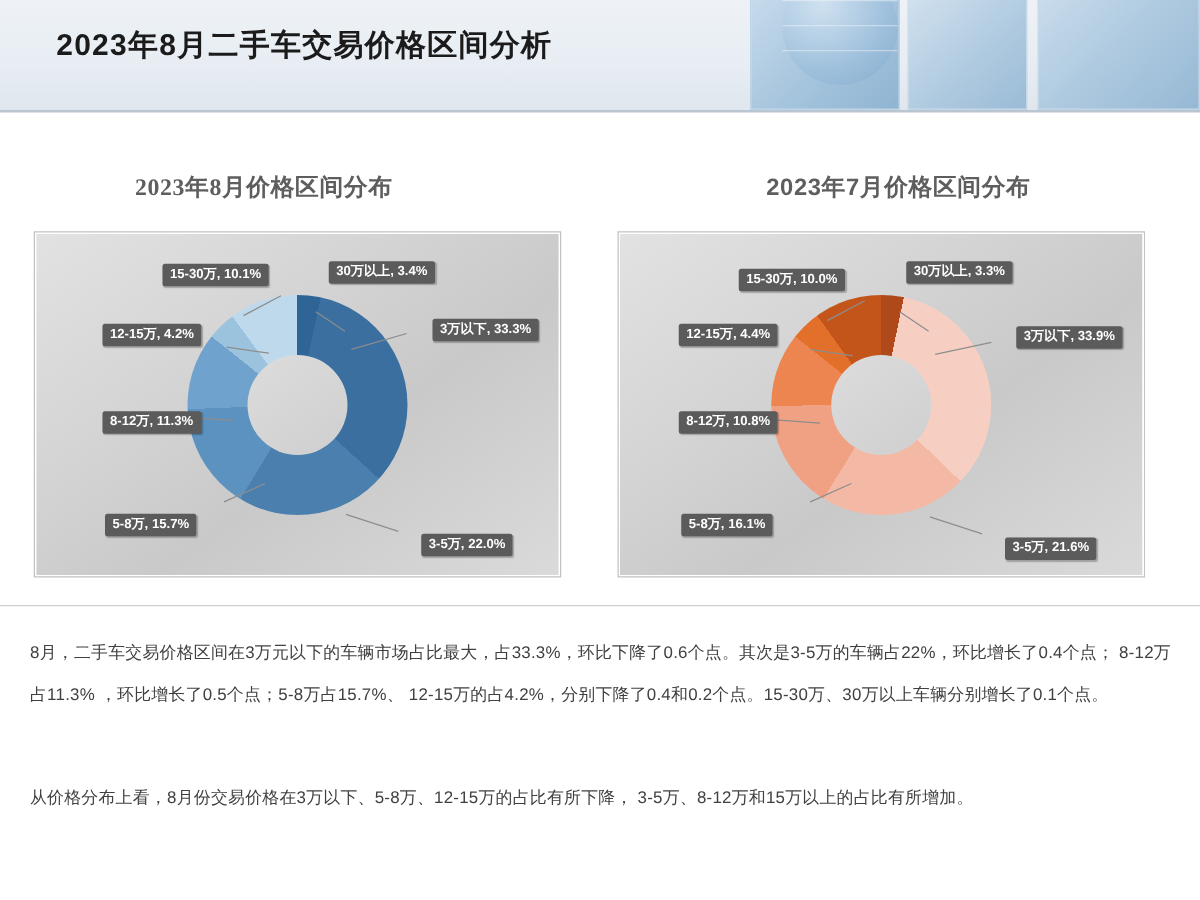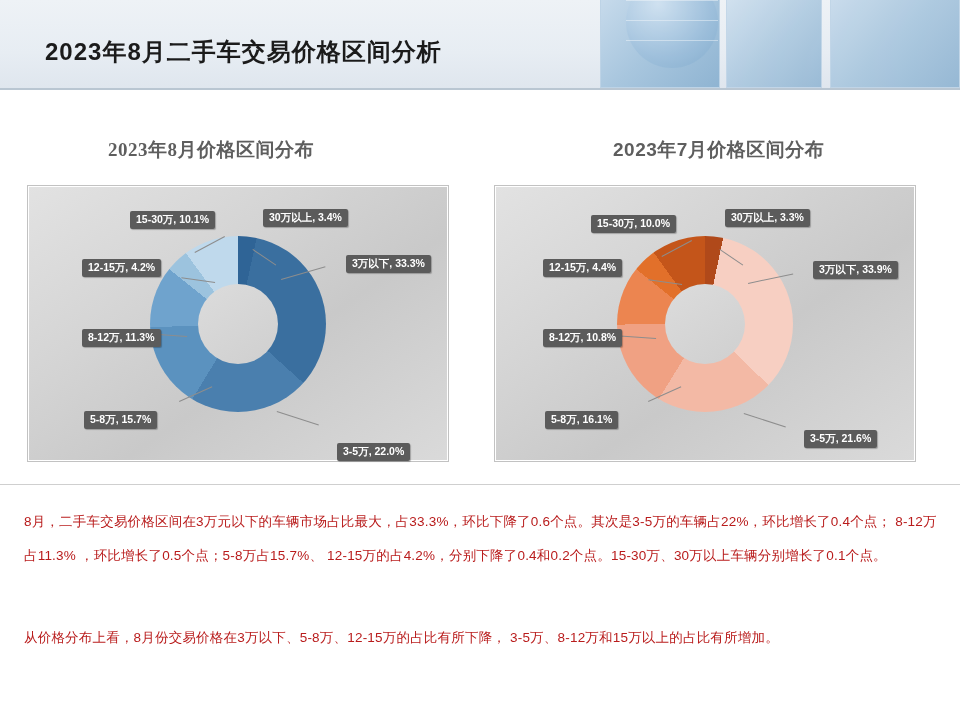--- a/index.html
+++ b/index.html
@@ -34,21 +34,21 @@
     position: absolute; left: 626px; top: -24px;
     width: 92px; height: 92px; border-radius: 50%;
     background: radial-gradient(circle at 35% 30%, #d9e8f5 0%, #9dbfdc 60%, #7ea9cb 100%);
     opacity: .75;
   }
   .globe-lat {
     position: absolute; left: 0; width: 92px; height: 0;
     border-top: 1px solid rgba(255,255,255,.55);
   }
   .title {
-    position: absolute; left: 45px; top: 36px;
+    position: absolute; left: 45px; top: 20px;
     font-size: 24px; font-weight: bold; color: #1b1b1b;
     letter-spacing: 1px;
   }
   .header-rule {
     position: absolute; left: 0; top: 88px; width: 960px; height: 2px;
     background: #b9c6d2;
   }
 
   
   .chart-title {
@@ -96,21 +96,21 @@
   }
 
   
   .body-rule {
     position: absolute; left: 0; top: 484px; width: 960px; height: 1px;
     background: #cfcfcf;
   }
   .para {
     position: absolute;
     font-size: 13.5px;
-    color: #b91c1c;
+    color: #404040;
     line-height: 34px;
     letter-spacing: .2px;
   }
   .para1 { left: 24px; top: 505px; width: 918px; }
   .para2 { left: 24px; top: 621px; width: 918px; }
 
   
   .logo {
     position: absolute; left: 713px; top: 662px;
     width: 222px; height: 48px;
@@ -190,21 +190,21 @@
     <div class="leader" style="left:158px;top:150px;width:36px;transform:rotate(184deg);"></div>
     <div class="leader" style="left:150px;top:214px;width:36px;transform:rotate(-24deg);"></div>
     <div class="leader" style="left:248px;top:224px;width:44px;transform:rotate(18deg);"></div>
 
     <div class="lbl" style="left:219px;top:22px;">30万以上, 3.4%</div>
     <div class="lbl" style="left:302px;top:68px;">3万以下, 33.3%</div>
     <div class="lbl" style="left:86px;top:24px;">15-30万, 10.1%</div>
     <div class="lbl" style="left:38px;top:72px;">12-15万, 4.2%</div>
     <div class="lbl" style="left:38px;top:142px;">8-12万, 11.3%</div>
     <div class="lbl" style="left:40px;top:224px;">5-8万, 15.7%</div>
-    <div class="lbl" style="left:293px;top:256px;">3-5万, 22.0%</div>
+    <div class="lbl" style="left:293px;top:240px;">3-5万, 22.0%</div>
   </div>
 
   <div class="chart-title right">2023年7月价格区间分布</div>
 
   <div class="plot-area plot-right">
     <div class="donut-wrap">
       <div class="donut" style="width:176px;height:176px;border-radius:50%;
         background: conic-gradient(from 0deg,
           #b0491a 0turn 0.033turn,
           #f7cfc2 0.033turn 0.372turn,

